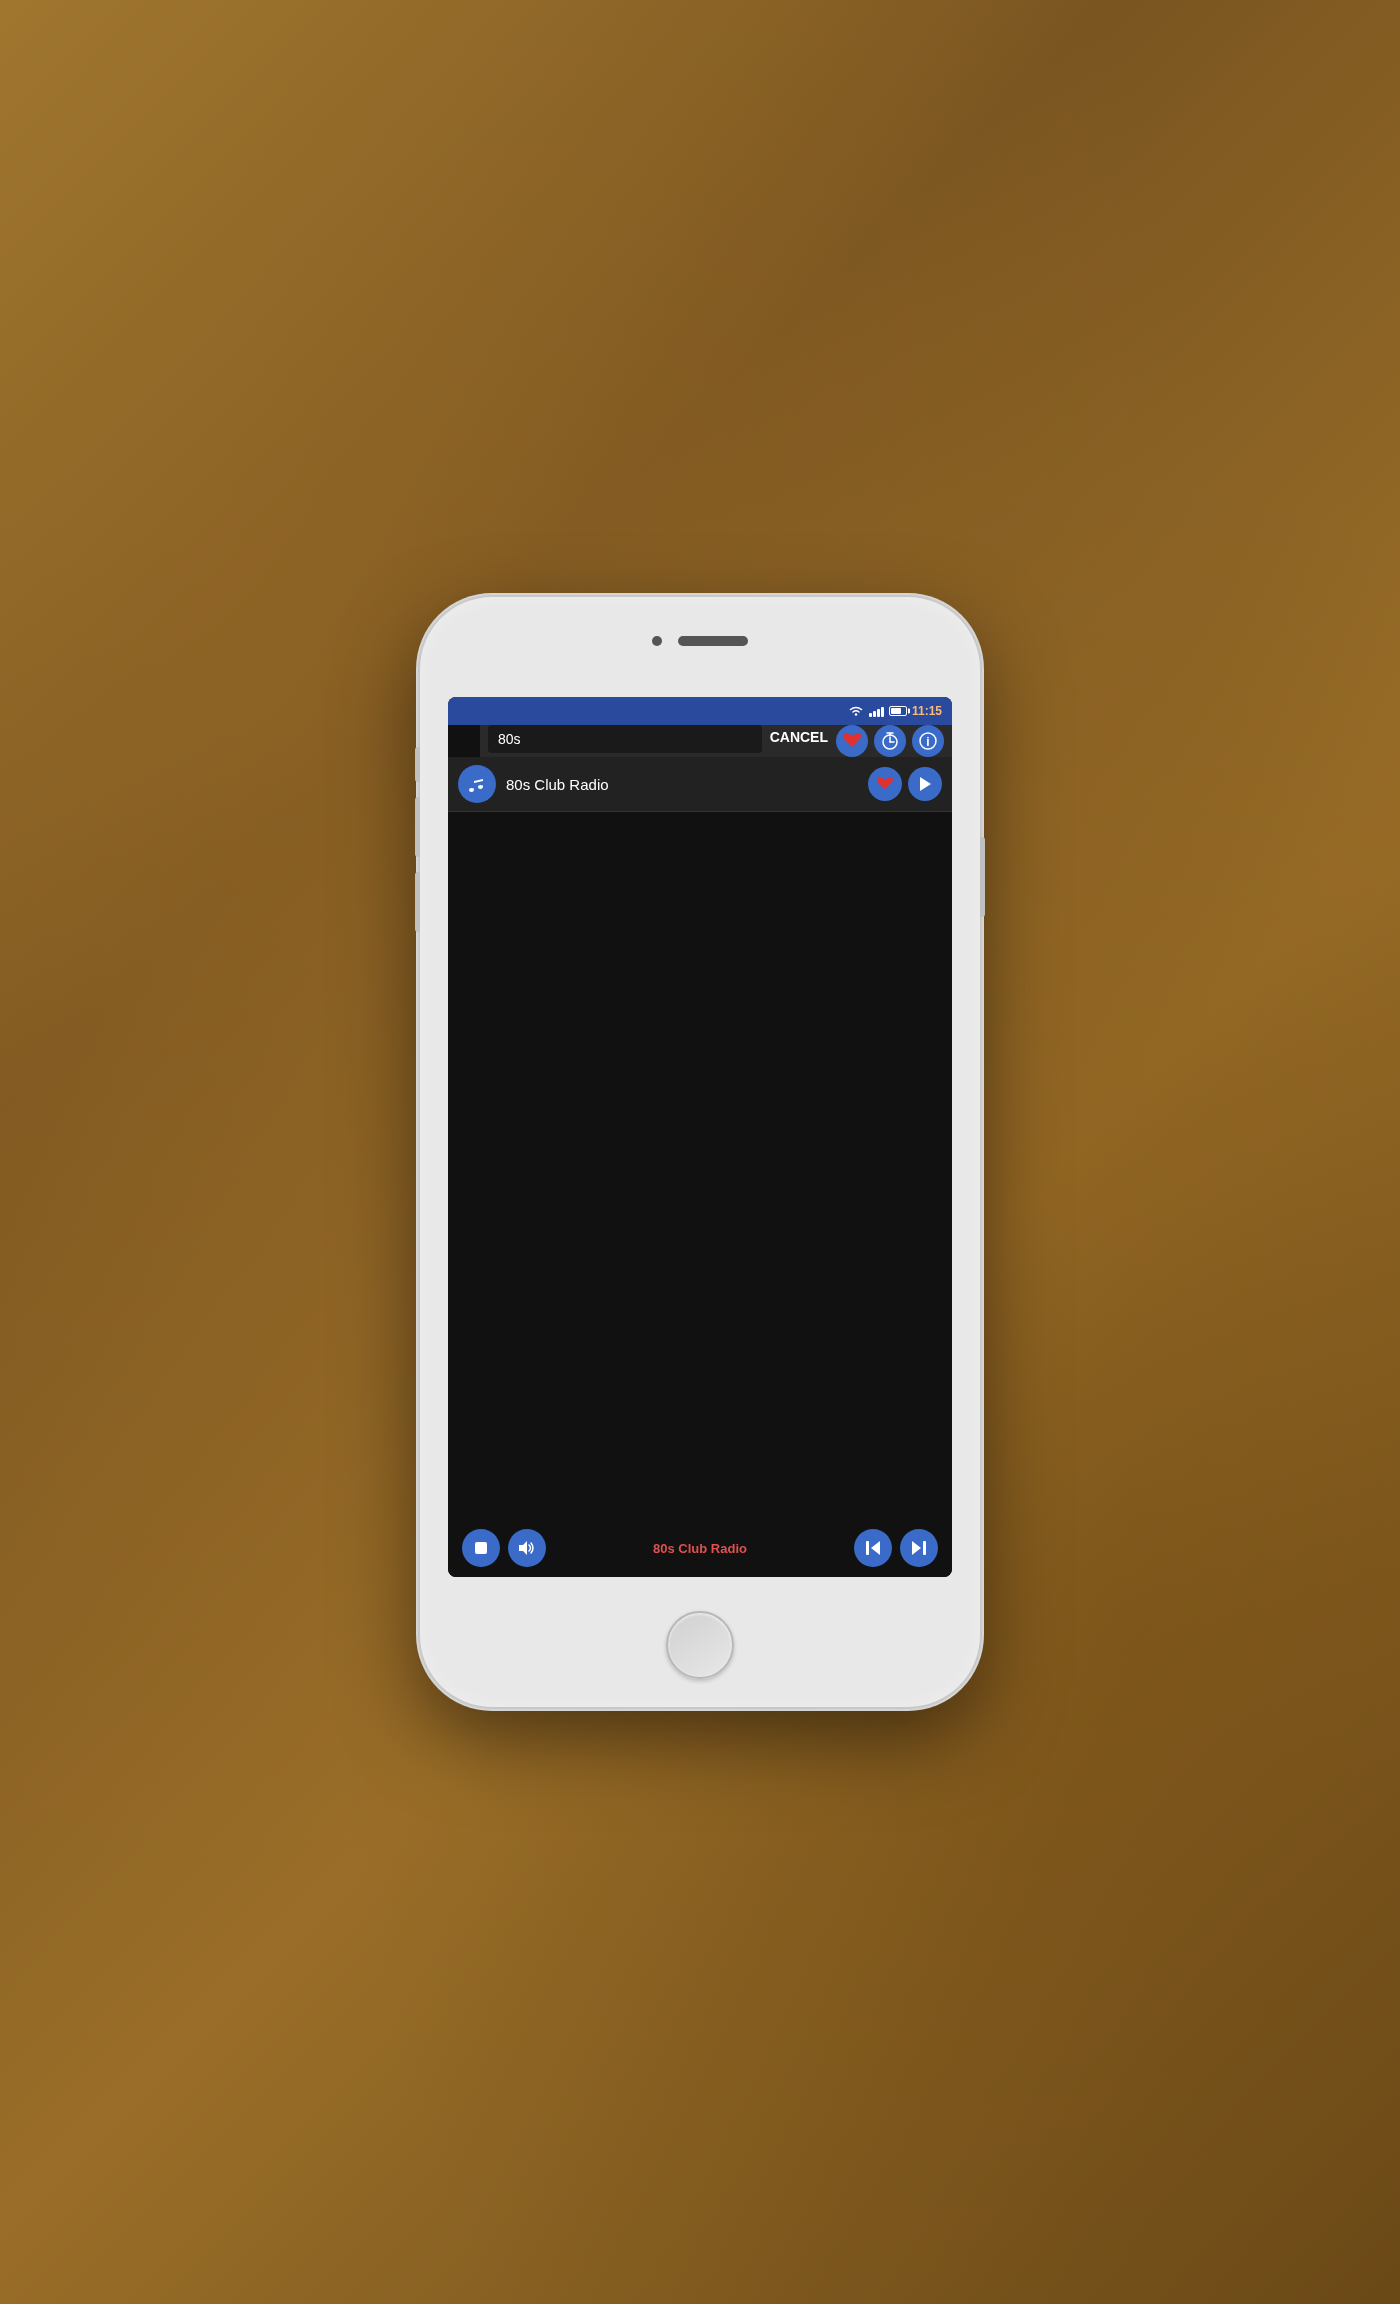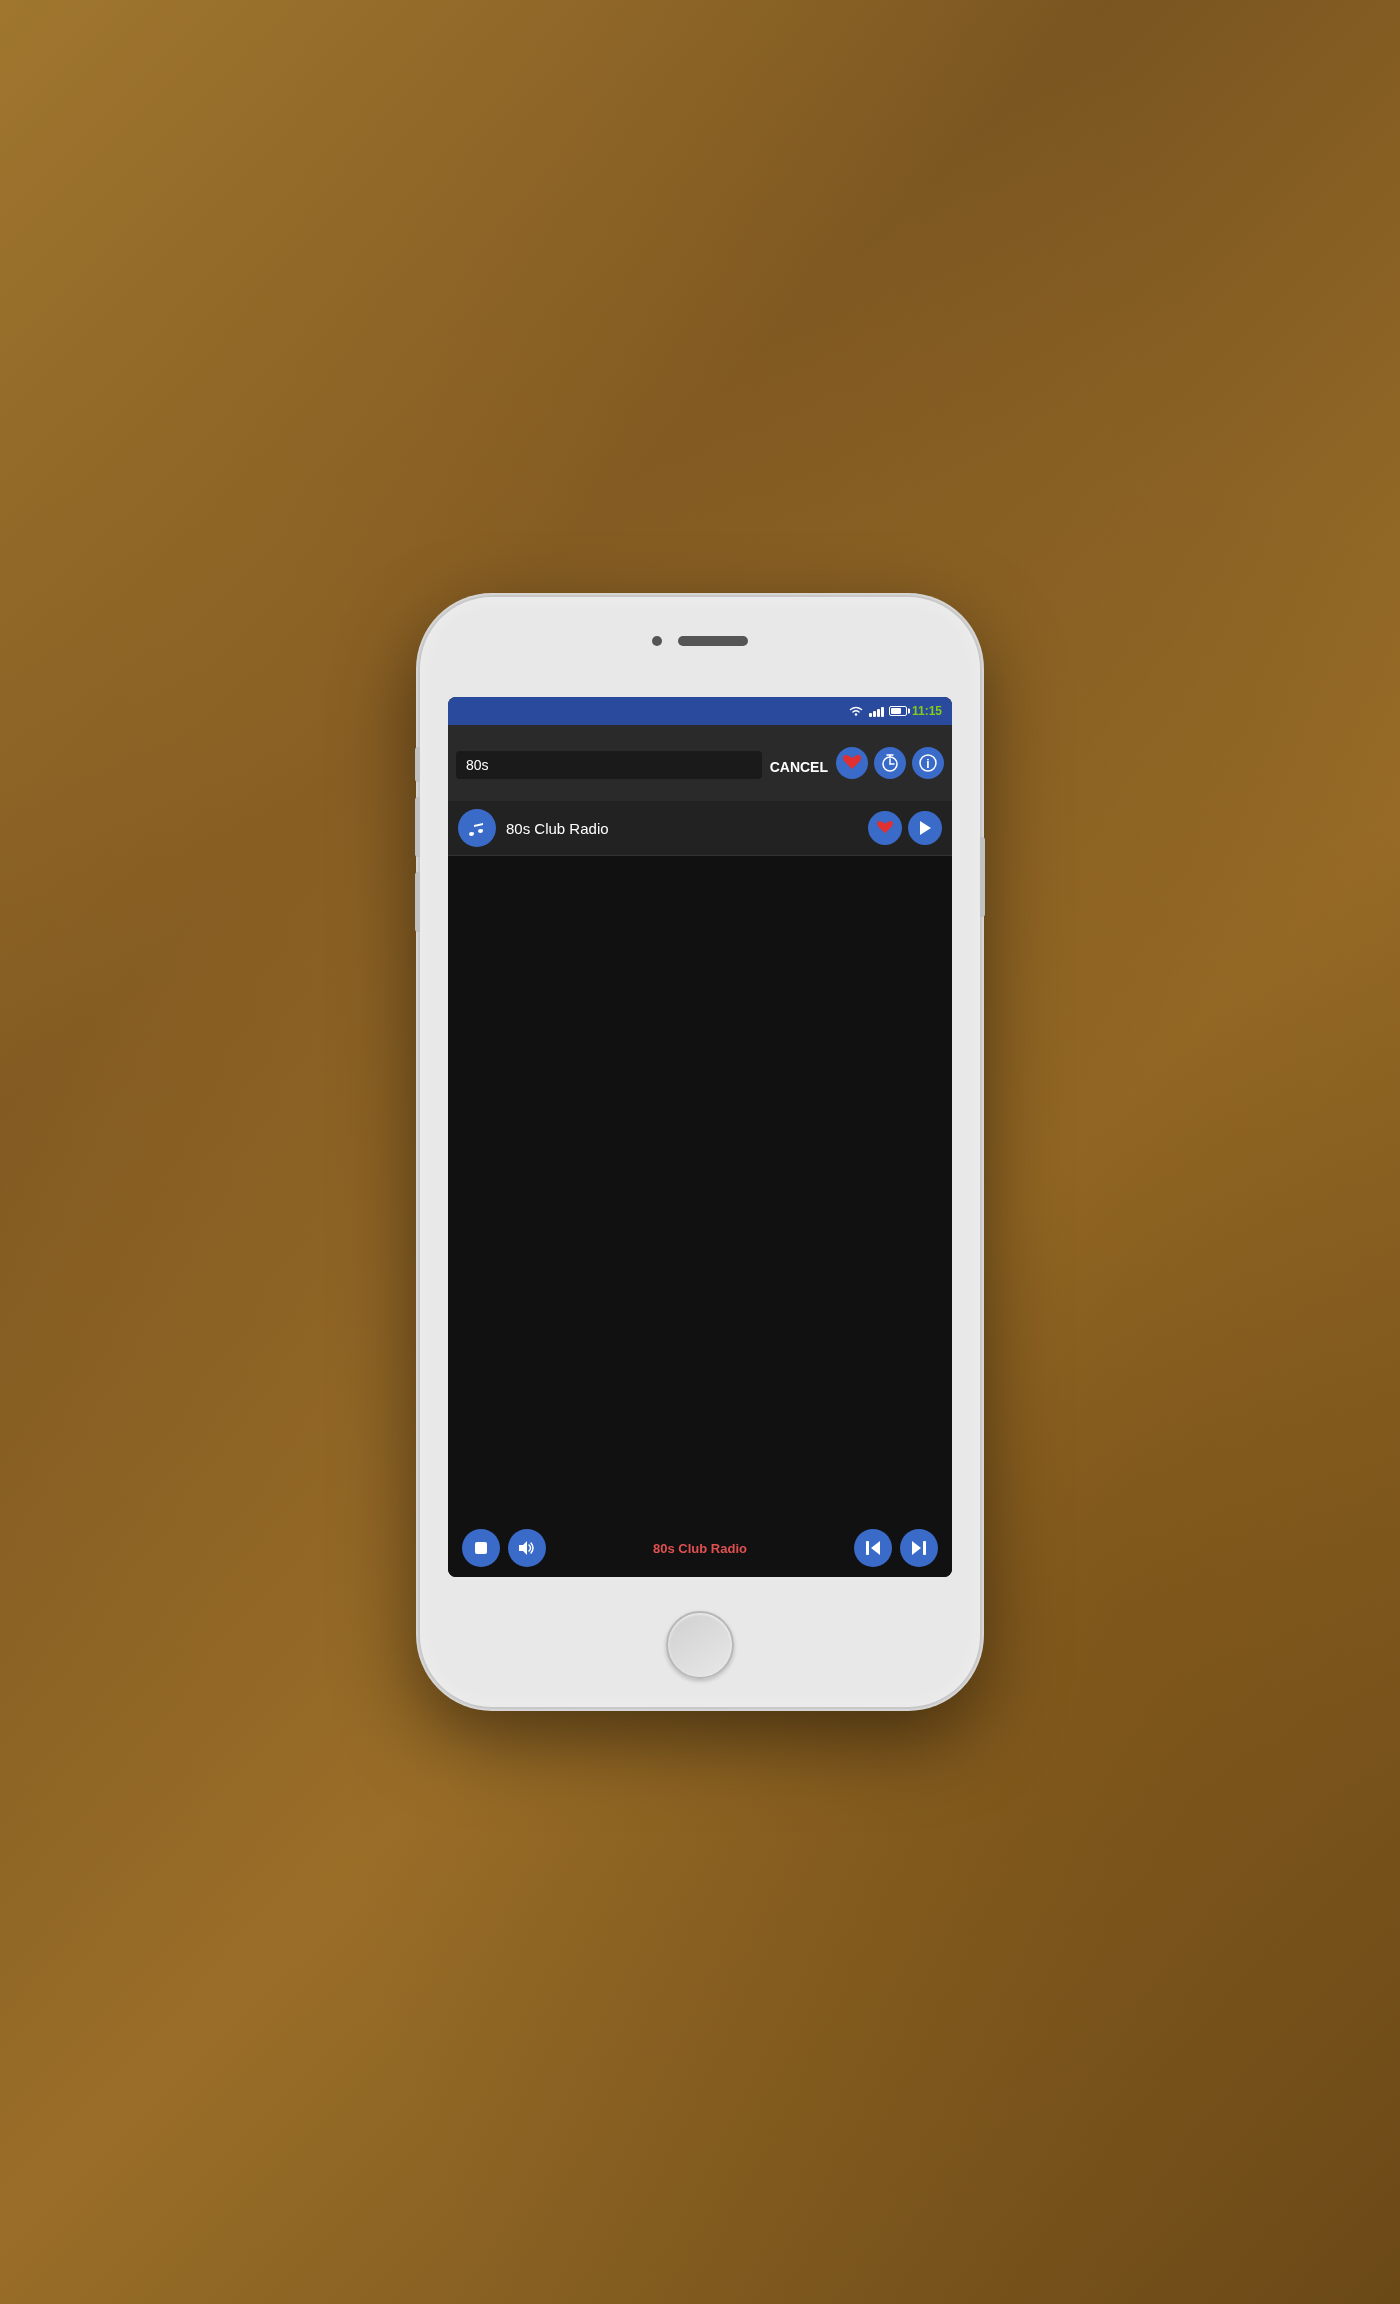--- a/index.html
+++ b/index.html
@@ -202,32 +202,33 @@
       border-radius: 0 1px 1px 0;
     }
     .battery-fill {
       background: white;
       height: 100%;
       width: 70%;
       border-radius: 1px;
     }
 
     .status-time {
-      color: #84cc16;
+      color: #fdba74;
       font-size: 12px;
       font-weight: bold;
     }
 
     
     .search-bar {
       background: #2a2a2a;
       display: flex;
-      align-items: flex-end;
-      padding: 22px 8px;
+      align-items: flex-start;
+      padding: 0 8px;
       gap: 6px;
+      margin-left: 32px;
     }
 
     .search-input {
       flex: 1;
       background: #1a1a1a;
       border: none;
       color: white;
       font-size: 14px;
       padding: 6px 10px;
       border-radius: 4px;

